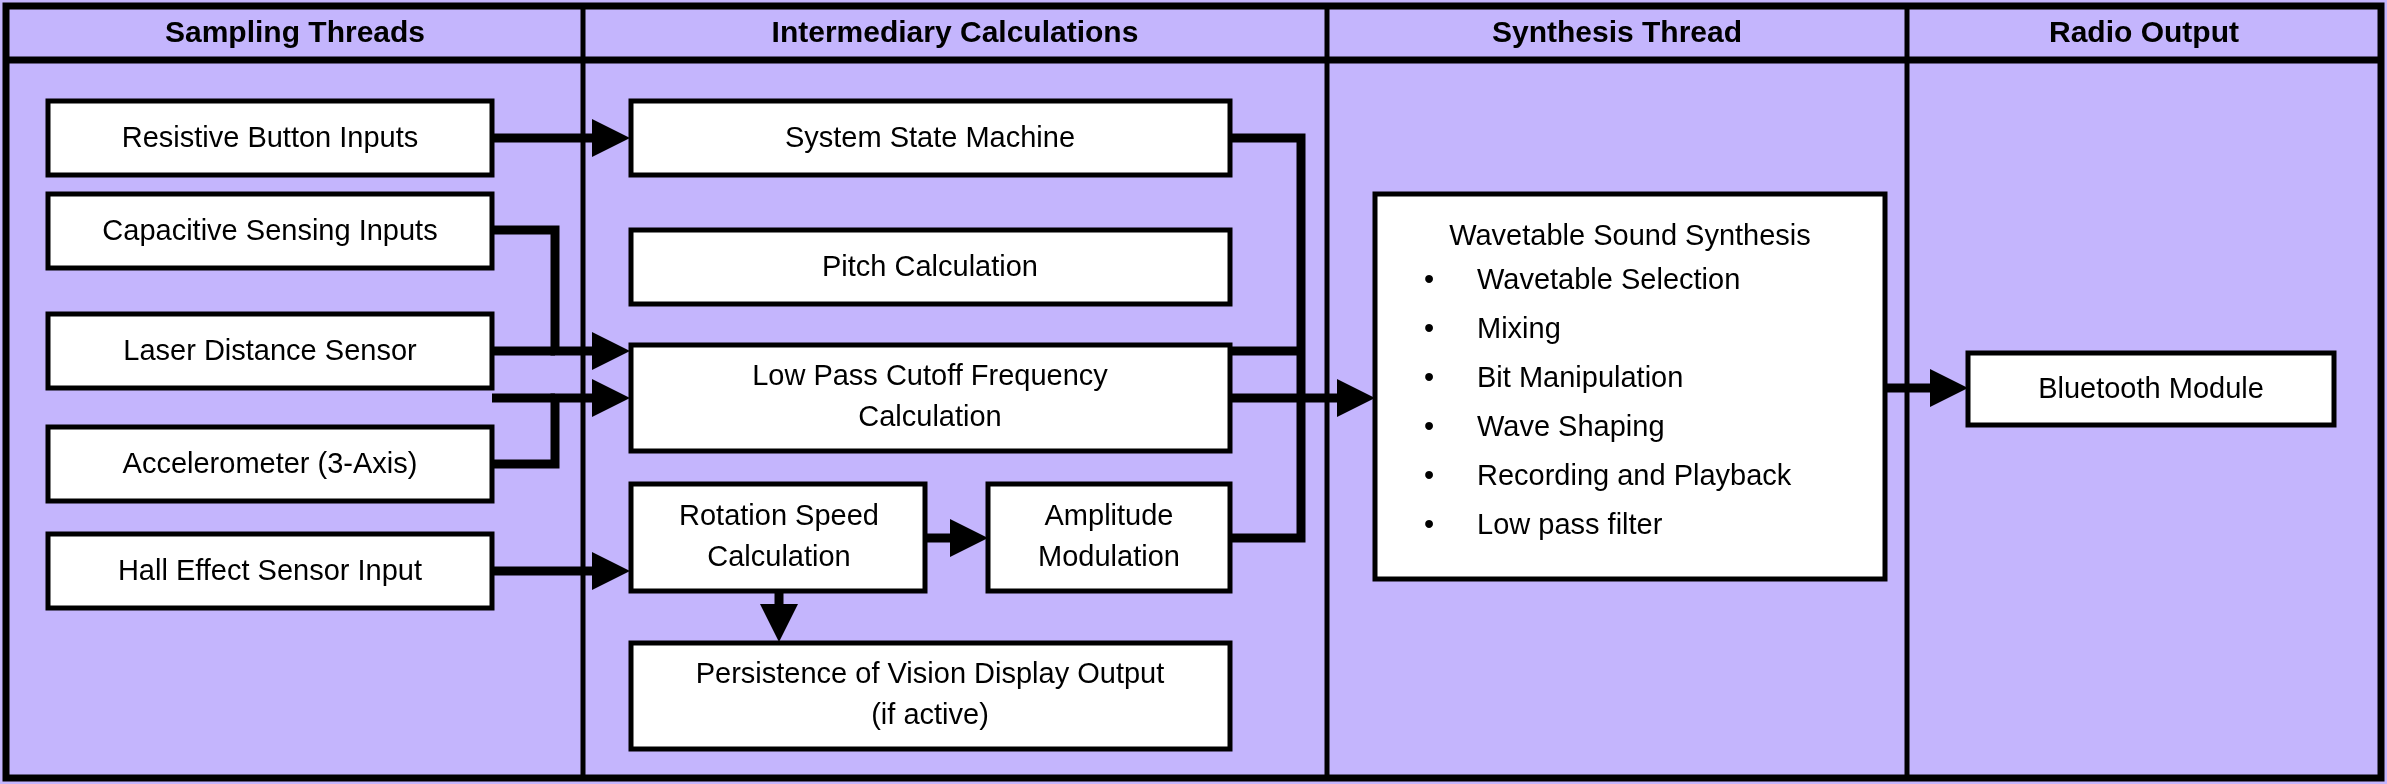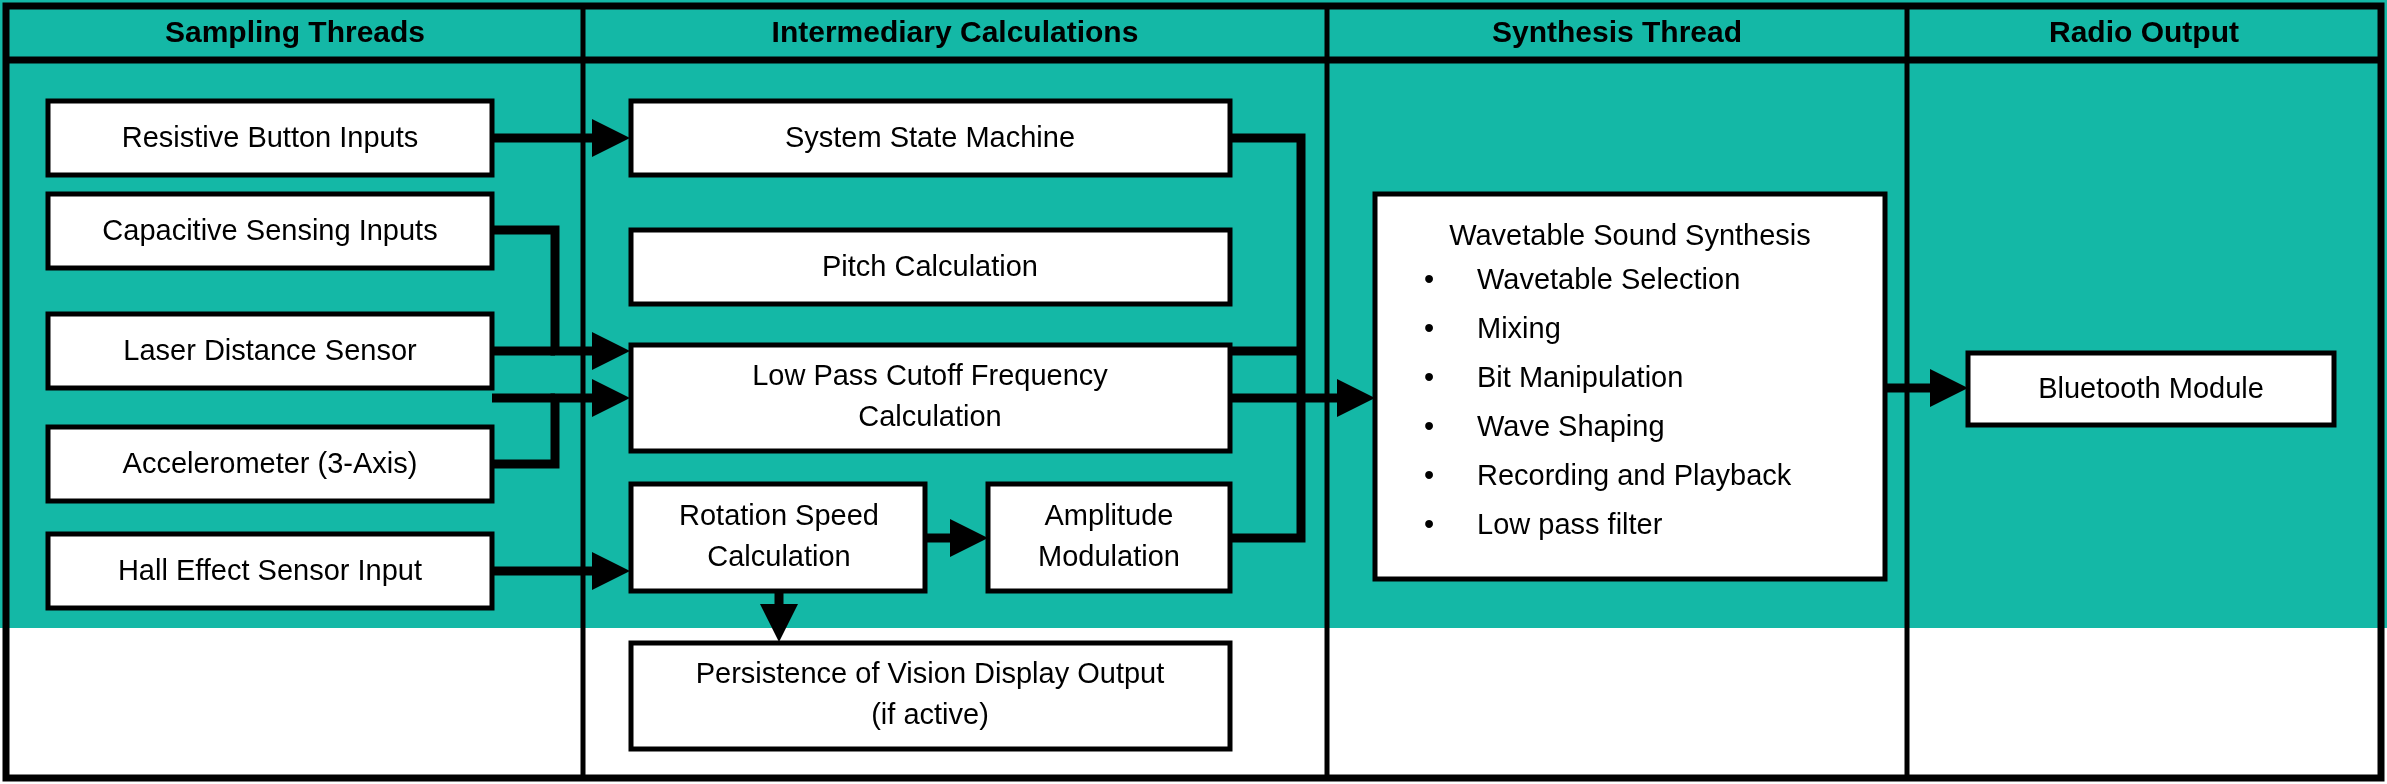--- a/index.html
+++ b/index.html
@@ -1,18 +1,18 @@
 <!DOCTYPE html>
 <html><head>
 <meta charset="utf-8">
 <style>
   html,body{margin:0;padding:0;background:#ffffff;}
   body{width:2387px;height:784px;overflow:hidden;
        font-family:"Liberation Sans","DejaVu Sans",sans-serif;}
-  #stage{position:relative;width:2387px;height:628px;background:#14b8a6;}
+  #stage{position:relative;width:2387px;height:784px;background:#c4b5fd;}
   svg#diagram{position:absolute;left:0;top:0;width:2387px;height:784px;display:block;}
 
   .outer-frame{fill:none;stroke:#000;stroke-width:7;}
   .col-div{stroke:#000;stroke-width:5;}
   .header-rule{stroke:#000;stroke-width:7;}
 
   .node-box{fill:#ffffff;stroke:#000;stroke-width:5;}
   .conn{stroke:#000;stroke-width:9;fill:none;stroke-linecap:butt;stroke-linejoin:miter;}
   .arrowhead{fill:#000;}
 

